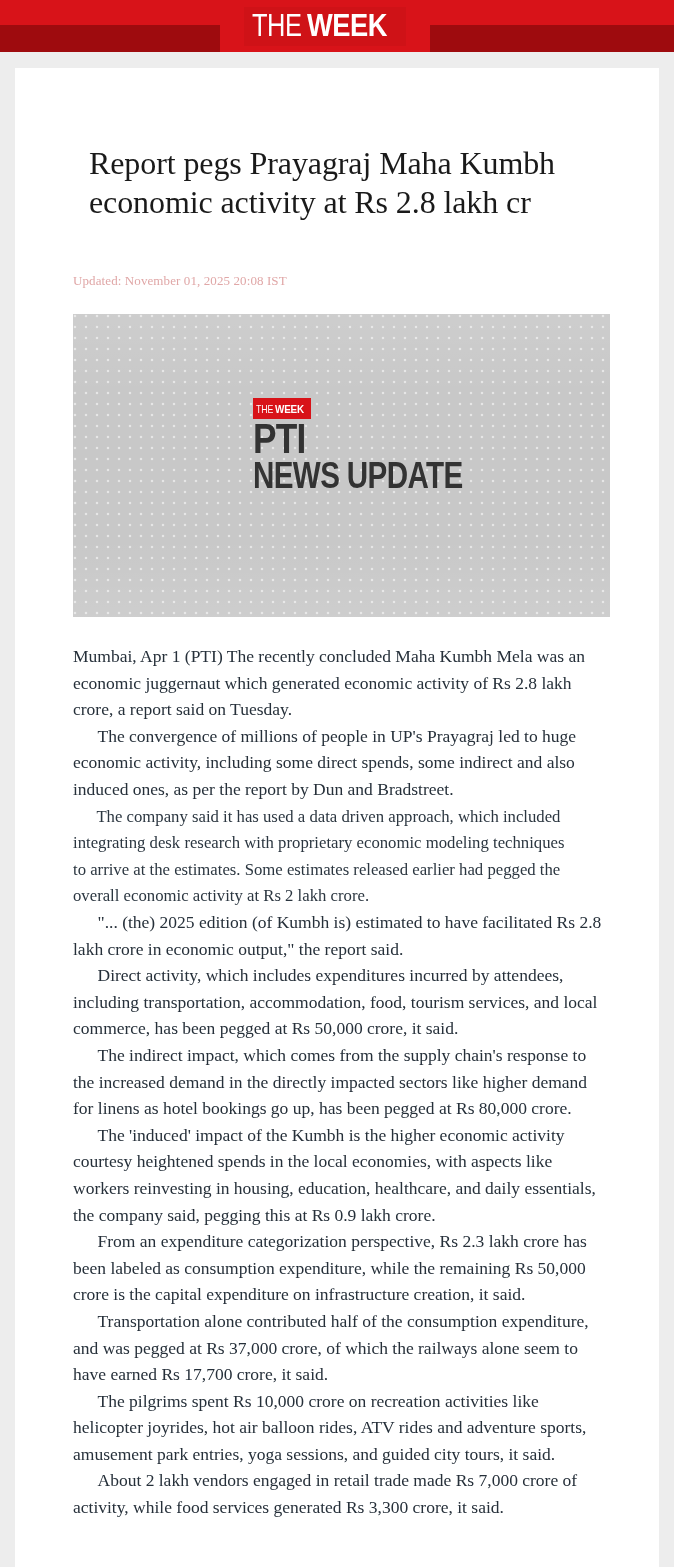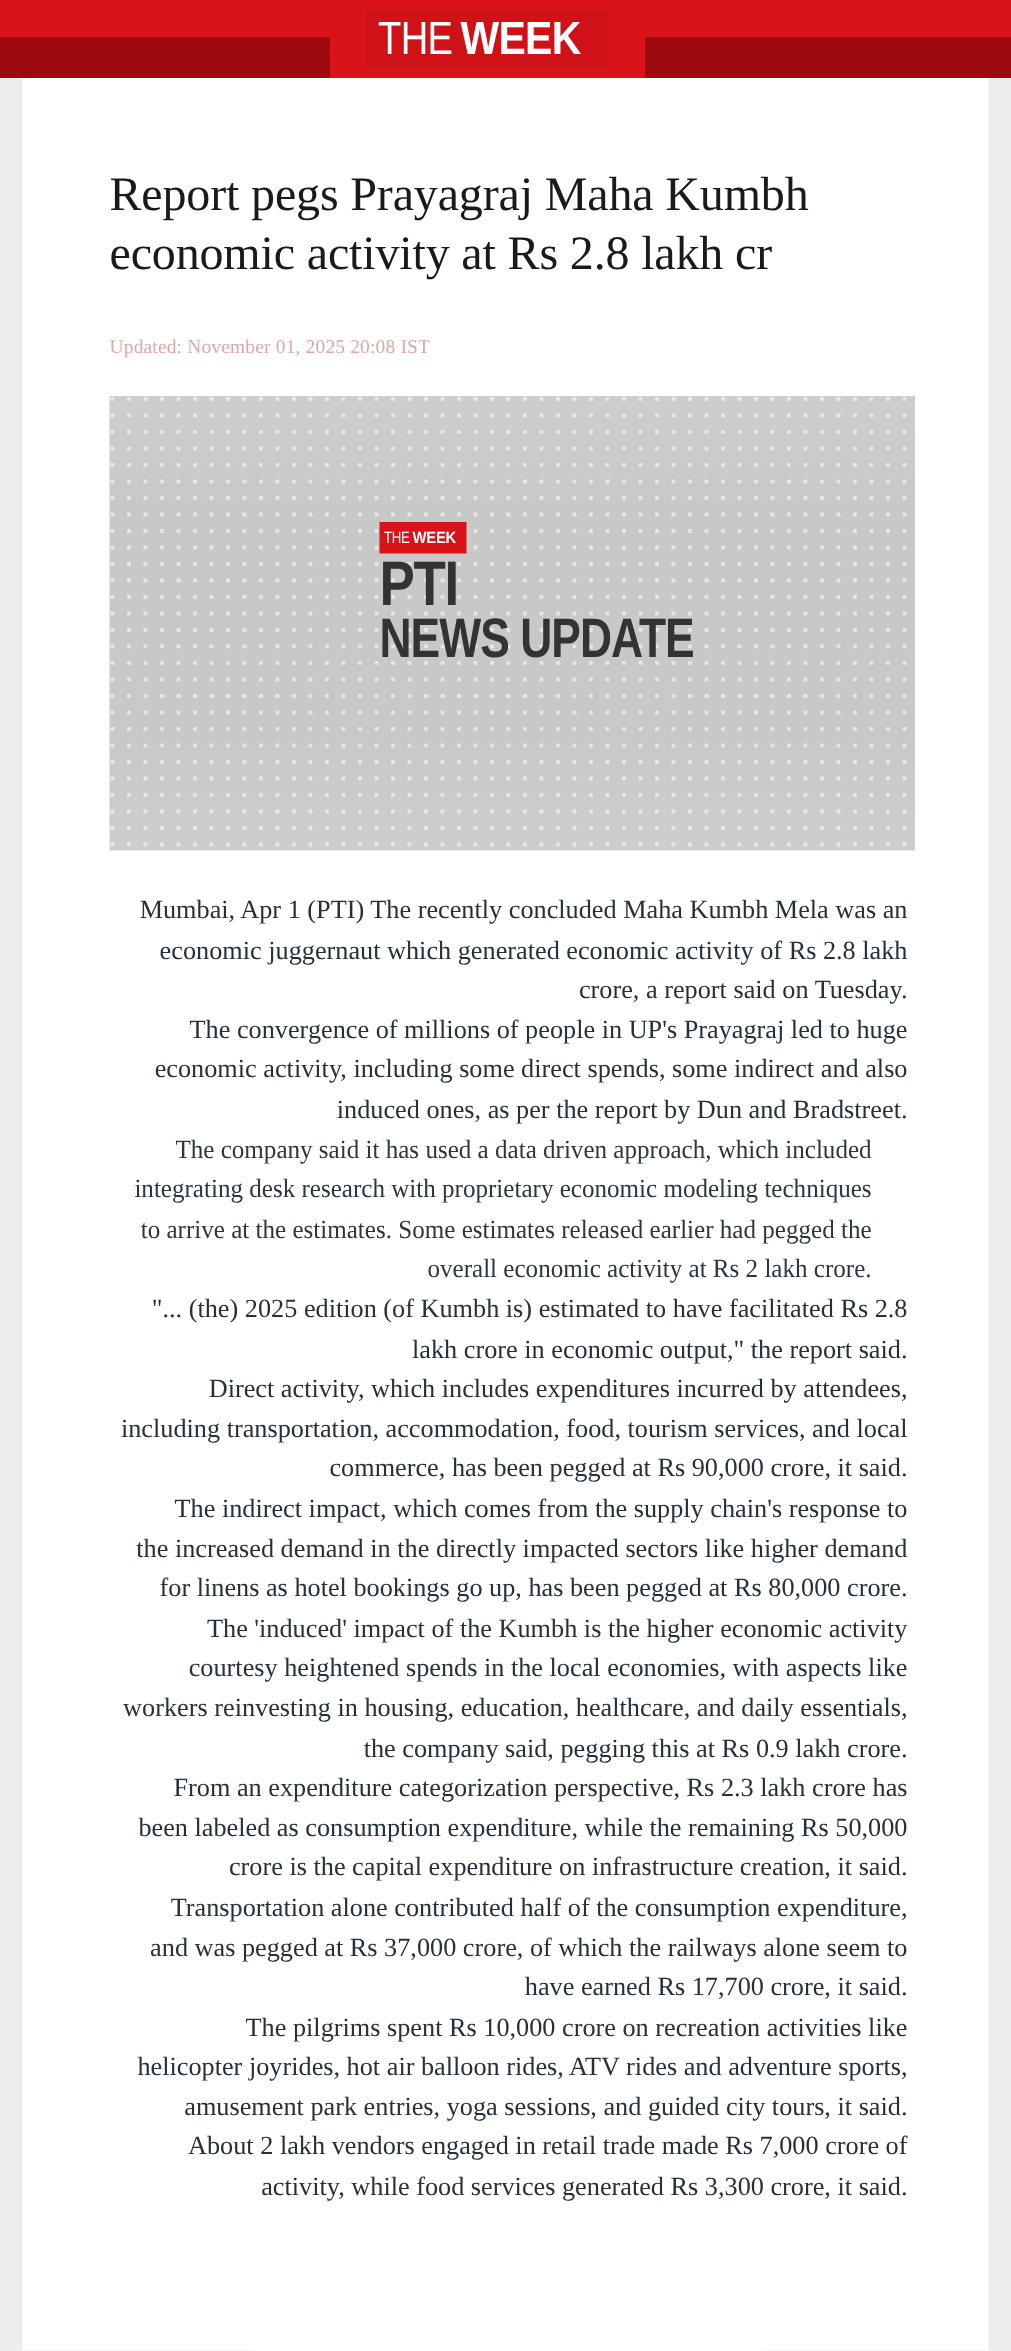--- a/index.html
+++ b/index.html
@@ -91,22 +91,22 @@
     padding: 0 54px 0 58px;
   }
 
   
   .headline {
     font-family: "Liberation Serif", serif;
     font-weight: 400;
     font-size: 32px;
     line-height: 1.22;
     color: #1a1a1a;
-    margin: 0;
-    padding-top: 58px;
+    margin: 16px;
+    padding-top: 76px;
     letter-spacing: -0.1px;
   }
 
   .meta {
     font-family: "Liberation Serif", serif;
     font-size: 13px;
     color: #e0a7a7;
     margin: 0;
     padding-top: 35px;
     letter-spacing: 0.1px;
@@ -190,21 +190,20 @@
     margin-top: 1px;
   }
 
   
   .body-copy {
     margin: 26px 0 0 0;
     font-family: "Liberation Serif", serif;
     font-size: 17.5px;
     line-height: 1.52;
     color: #26303a;
-    text-align: right;
   }
   .body-copy p {
     margin: 0;
     text-indent: 1.4em;
   }
   .body-copy p.lead {
     text-indent: 0;
   }
   .body-copy p.condensed {
     transform: scaleX(0.955);
@@ -240,21 +239,21 @@
         <span class="pti-word">PTI</span>
         <span class="pti-newsupdate">NEWS UPDATE</span>
       </div>
     </figure>
 
     <div class="body-copy">
       <p class="lead">Mumbai, Apr 1 (PTI) The recently concluded Maha Kumbh Mela was an economic juggernaut which generated economic activity of Rs 2.8 lakh crore, a report said on Tuesday.</p>
       <p>The convergence of millions of people in UP's Prayagraj led to huge economic activity, including some direct spends, some indirect and also induced ones, as per the report by Dun and Bradstreet.</p>
       <p class="condensed">The company said it has used a data driven approach, which included integrating desk research with proprietary economic modeling techniques to arrive at the estimates. Some estimates released earlier had pegged the overall economic activity at Rs 2 lakh crore.</p>
       <p>"... (the) 2025 edition (of Kumbh is) estimated to have facilitated Rs 2.8 lakh crore in economic output," the report said.</p>
-      <p>Direct activity, which includes expenditures incurred by attendees, including transportation, accommodation, food, tourism services, and local commerce, has been pegged at Rs 90,000 crore, it said.</p>
+      <p>Direct activity, which includes expenditures incurred by attendees, including transportation, accommodation, food, tourism services, and local commerce, has been pegged at Rs 50,000 crore, it said.</p>
       <p>The indirect impact, which comes from the supply chain's response to the increased demand in the directly impacted sectors like higher demand for linens as hotel bookings go up, has been pegged at Rs 80,000 crore.</p>
       <p>The 'induced' impact of the Kumbh is the higher economic activity courtesy heightened spends in the local economies, with aspects like workers reinvesting in housing, education, healthcare, and daily essentials, the company said, pegging this at Rs 0.9 lakh crore.</p>
       <p>From an expenditure categorization perspective, Rs 2.3 lakh crore has been labeled as consumption expenditure, while the remaining Rs 50,000 crore is the capital expenditure on infrastructure creation, it said.</p>
       <p>Transportation alone contributed half of the consumption expenditure, and was pegged at Rs 37,000 crore, of which the railways alone seem to have earned Rs 17,700 crore, it said.</p>
       <p>The pilgrims spent Rs 10,000 crore on recreation activities like helicopter joyrides, hot air balloon rides, ATV rides and adventure sports, amusement park entries, yoga sessions, and guided city tours, it said.</p>
       <p>About 2 lakh vendors engaged in retail trade made Rs 7,000 crore of activity, while food services generated Rs 3,300 crore, it said.</p>
     </div>
 
   </article>
 </main>

